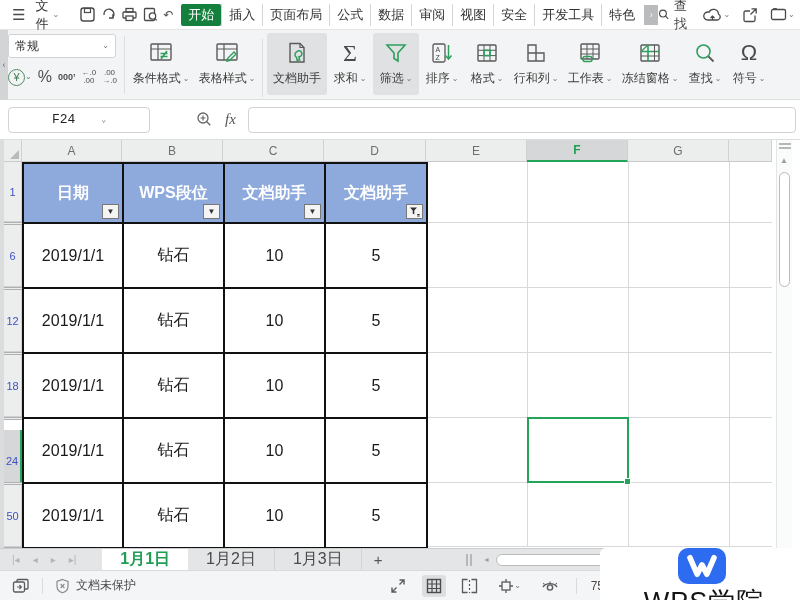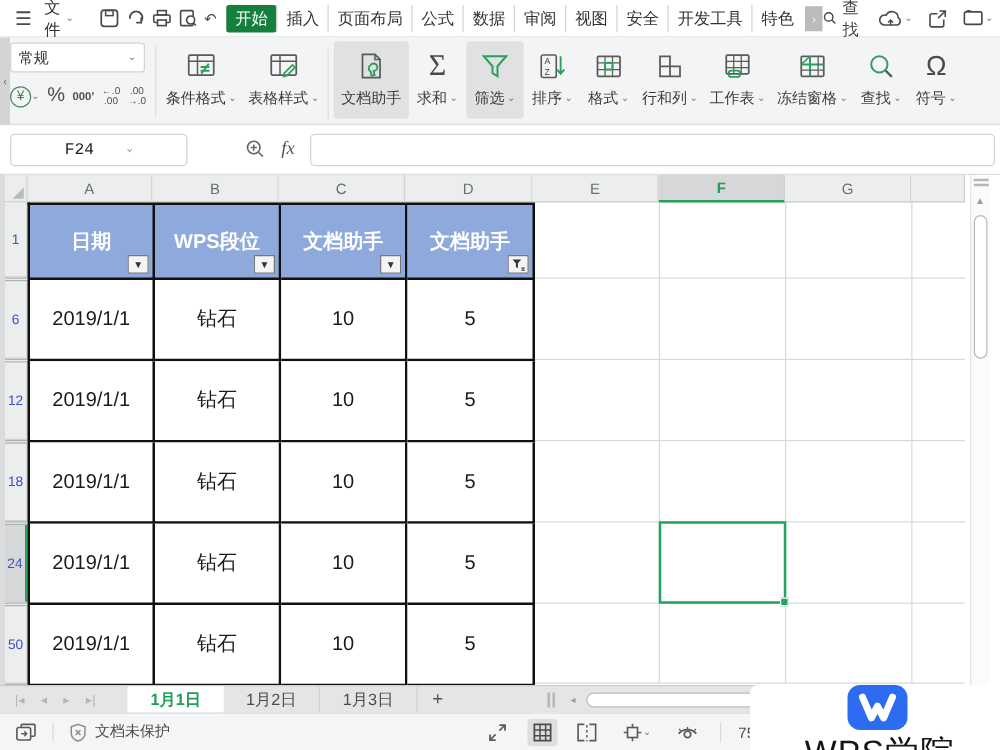--- a/index.html
+++ b/index.html
@@ -72,21 +72,21 @@
 .fillhandle { position:absolute; right:-4px; bottom:-4px; width:7px; height:7px; background:#22a45b; border:1px solid #fff; }
 .vscroll { position:absolute; right:8px; top:0; width:16px; height:408px; background:#fafbfb; border-left:1px solid #e4e5e6; }
 .vsplit { position:absolute; left:2px; top:3px; width:12px; height:6px; border-top:2px solid #b5b7b8; border-bottom:2px solid #b5b7b8; }
 .varrow { position:absolute; left:3px; top:16px; color:#9a9c9d; font-size:8px; }
 .vthumb { position:absolute; left:2px; top:32px; width:11px; height:115px; background:#fff; border:1px solid #b9bbbc; border-radius:6px; }
 
 
 .sheetbar { position:absolute; left:0; top:548px; width:800px; height:22px; background:#e4e5e6; border-top:1px solid #cdced0; display:flex; align-items:center; }
 .navarrows { display:flex; align-items:center; gap:13px; padding:0 12px; color:#b3b5b6; font-size:10px; }
 .stabs { display:flex; align-items:stretch; height:22px; margin-left:14px; }
-.stab { padding:0 18px; display:flex; align-items:center; font-size:13px; color:#4b4b4b; border-right:1px solid #d2d3d4;text-align:center; }
+.stab { padding:0 18px; display:flex; align-items:center; font-size:16px; color:#4b4b4b; border-right:1px solid #d2d3d4;text-align:center; }
 .stab.active { background:#fff; color:#1f9e55; font-weight:bold; border-right:none; }
 .addsheet { font-size:15px; color:#555; padding:0 12px; }
 .hsplit { margin-left:72px; width:6px; height:12px; border-left:2px solid #b5b7b8; border-right:2px solid #b5b7b8; }
 .harrow { color:#9a9c9d; font-size:8px; margin-left:12px; }
 .hthumb { margin-left:8px; width:140px; height:12px; background:#fff; border:1px solid #b9bbbc; border-radius:6px; }
 
 
 .statusbar { position:absolute; left:0; top:570px; width:800px; height:30px; background:#f4f5f6; border-top:1px solid #d9dadb; display:flex; align-items:center; }
 .sb-ic { display:flex; align-items:center; justify-content:center; color:#5a5a5a; }
 .sb-sep { width:1px; height:16px; background:#d9dadb; margin:0 12px; }
@@ -388,21 +388,21 @@
     <div class="chdr sel" style="width:101px">F</div>
     <div class="chdr" style="width:101px">G</div>
     <div class="chdr" style="width:43px"></div>
   </div>
 
   <div class="rowhdrs">
     <div class="rhdr" style="top:0; height:60px">1</div>
     <div class="rhdr" style="top:63px; height:62px">6</div>
     <div class="rhdr" style="top:128px; height:62px">12</div>
     <div class="rhdr" style="top:193px; height:62px">18</div>
-    <div class="rhdr sel" style="top:258px; height:62px">24</div>
+    <div class="rhdr sel" style="top:268px; height:62px">24</div>
     <div class="rhdr" style="top:323px; height:62px">50</div>
     <div class="hiddensep" style="top:60px"></div>
     <div class="hiddensep" style="top:125px"></div>
     <div class="hiddensep" style="top:190px"></div>
     <div class="hiddensep" style="top:255px"></div>
     <div class="hiddensep" style="top:320px"></div>
     <div class="hiddensep" style="top:385px"></div>
   </div>
 
   <div class="gline-v" style="left:527px; top:22px; height:385px"></div>

